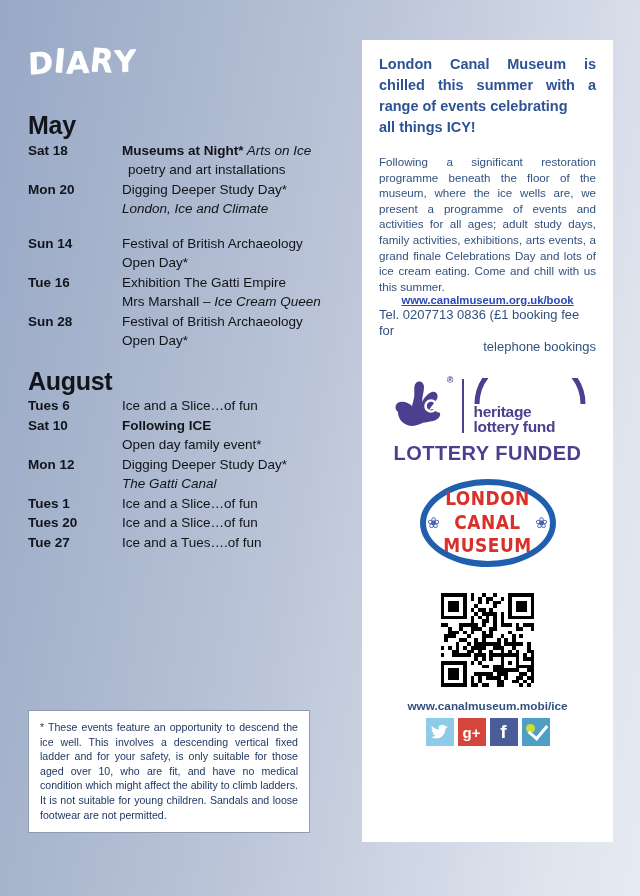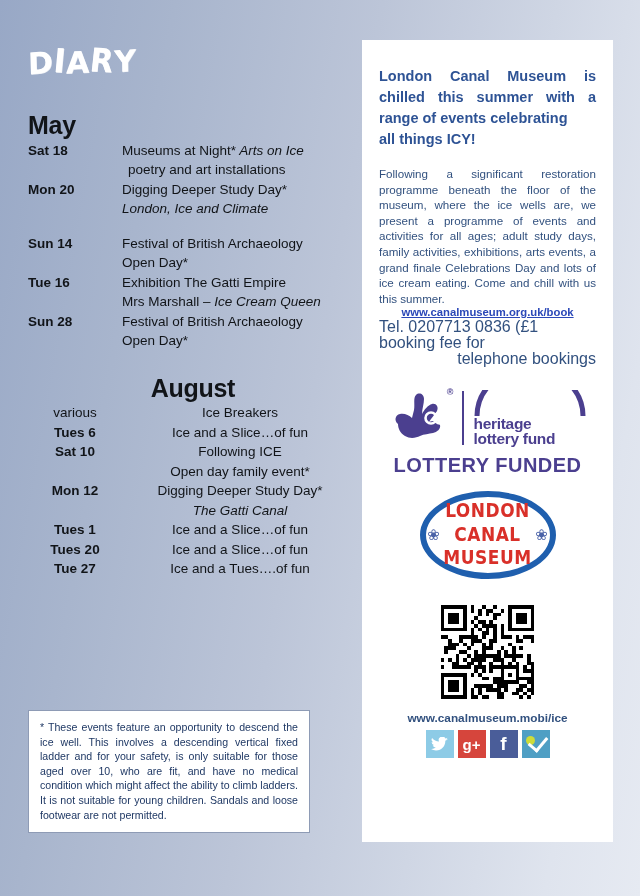--- a/index.html
+++ b/index.html
@@ -32,48 +32,48 @@
   #schedule{
     position:absolute;left:28px;top:112px;width:330px;
     color:#111418;
   }
   .month-block{margin-bottom:2px;}
   .month-name{
     font-size:25px;font-weight:700;line-height:1.1;
     margin:0 0 1px 0;letter-spacing:-0.3px;
   }
   .month-july{margin-top:15px;}
-  .month-august{margin-top:24px;text-align:center;}
+  .month-august{margin-top:17px;}
   .event-row{
     display:flex;align-items:flex-start;
     font-size:13.5px;line-height:19.5px;
   }
   .ev-date{width:94px;flex:0 0 94px;font-weight:700;}
   .ev-date.light{font-weight:400;}
   .ev-desc{flex:1;}
   .ev-desc.indent{padding-left:6px;}
-  .b{font-weight:400;}
+  .b{font-weight:700;}
   .i{font-style:italic;}
 
   #footnote-box{
     position:absolute;left:28px;top:710px;width:282px;
     background:#ffffff;border:1px solid #8e9bb5;
     padding:9px 11px 10px 11px;
     box-sizing:border-box;
   }
   #footnote-text{
     font-size:10.6px;line-height:14.6px;color:#1f3864;
     text-align:justify;margin:0;
   }
 
   
   #right-panel{
     position:absolute;left:362px;top:40px;width:251px;height:802px;
     background:#ffffff;box-sizing:border-box;
-    padding:26px 17px 0 17px;
+    padding:14px 17px 0 17px;
   }
   #panel-headline{
     font-size:14.5px;line-height:21px;font-weight:700;
     color:#2e5395;text-align:justify;
     margin:0 0 16px 0;
   }
   #panel-headline .last-line{display:block;text-align:left;}
   #panel-body{
     font-size:11.6px;line-height:15.6px;color:#32517f;
     text-align:justify;margin:0;
@@ -81,21 +81,21 @@
   #booking-line{
     font-size:11.6px;line-height:15.6px;color:#32517f;
     text-align:right;margin:3px 0 0 0;
   }
   #booking-url{
     display:block;text-align:center;
     font-size:11.3px;color:#2b48b8;text-decoration:underline;
     margin:0;font-weight:600;
   }
   #tel-line{
-    font-size:16px;line-height:15.6px;color:#32517f;
+    font-size:13px;line-height:15.6px;color:#32517f;
     text-align:right;margin:1px 0 0 0;
   }
   #tel-line .firstpart{display:block;text-align:left;}
 
   
   #hlf-logo{
     margin:22px auto 0 auto;width:198px;
     display:flex;align-items:center;justify-content:center;
   }
   #hlf-fingers{position:relative;width:62px;height:60px;flex:0 0 62px;}
@@ -222,24 +222,20 @@
           <div class="ev-date">Sun 28</div>
           <div class="ev-desc"><span>Festival of British Archaeology</span></div>
         </div>
         <div class="event-row">
           <div class="ev-date"></div>
           <div class="ev-desc"><span>Open Day*</span></div>
         </div>
       </div>
       <div class="month-block month-august">
         <div class="month-name">August</div>
-        <div class="event-row">
-          <div class="ev-date light">various</div>
-          <div class="ev-desc"><span>Ice Breakers</span></div>
-        </div>
         <div class="event-row">
           <div class="ev-date">Tues 6</div>
           <div class="ev-desc"><span>Ice and a Slice…of fun</span></div>
         </div>
         <div class="event-row">
           <div class="ev-date">Sat 10</div>
           <div class="ev-desc"><span class="b">Following ICE</span></div>
         </div>
         <div class="event-row">
           <div class="ev-date"></div>

